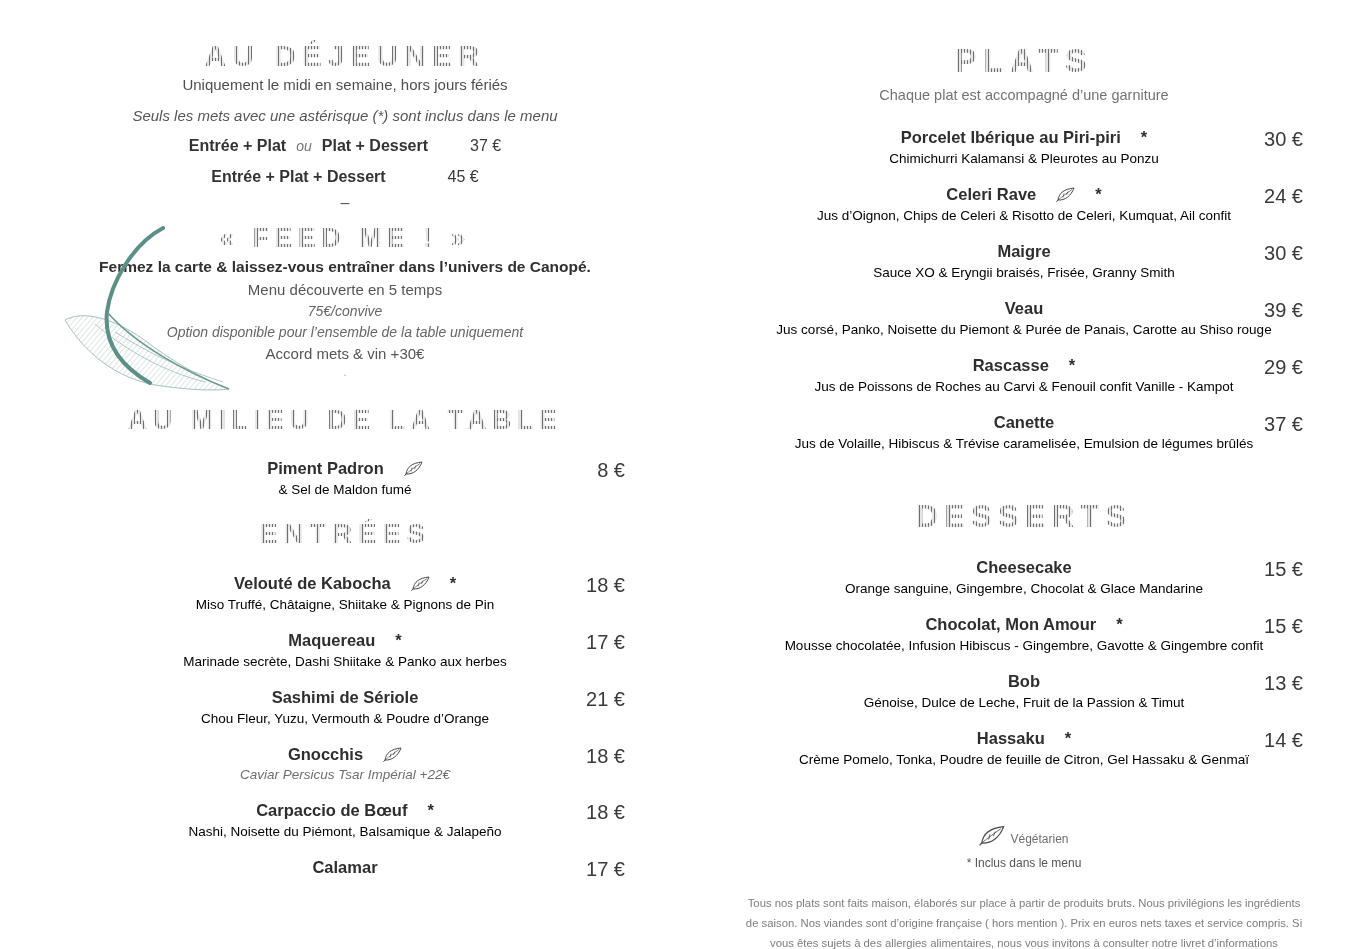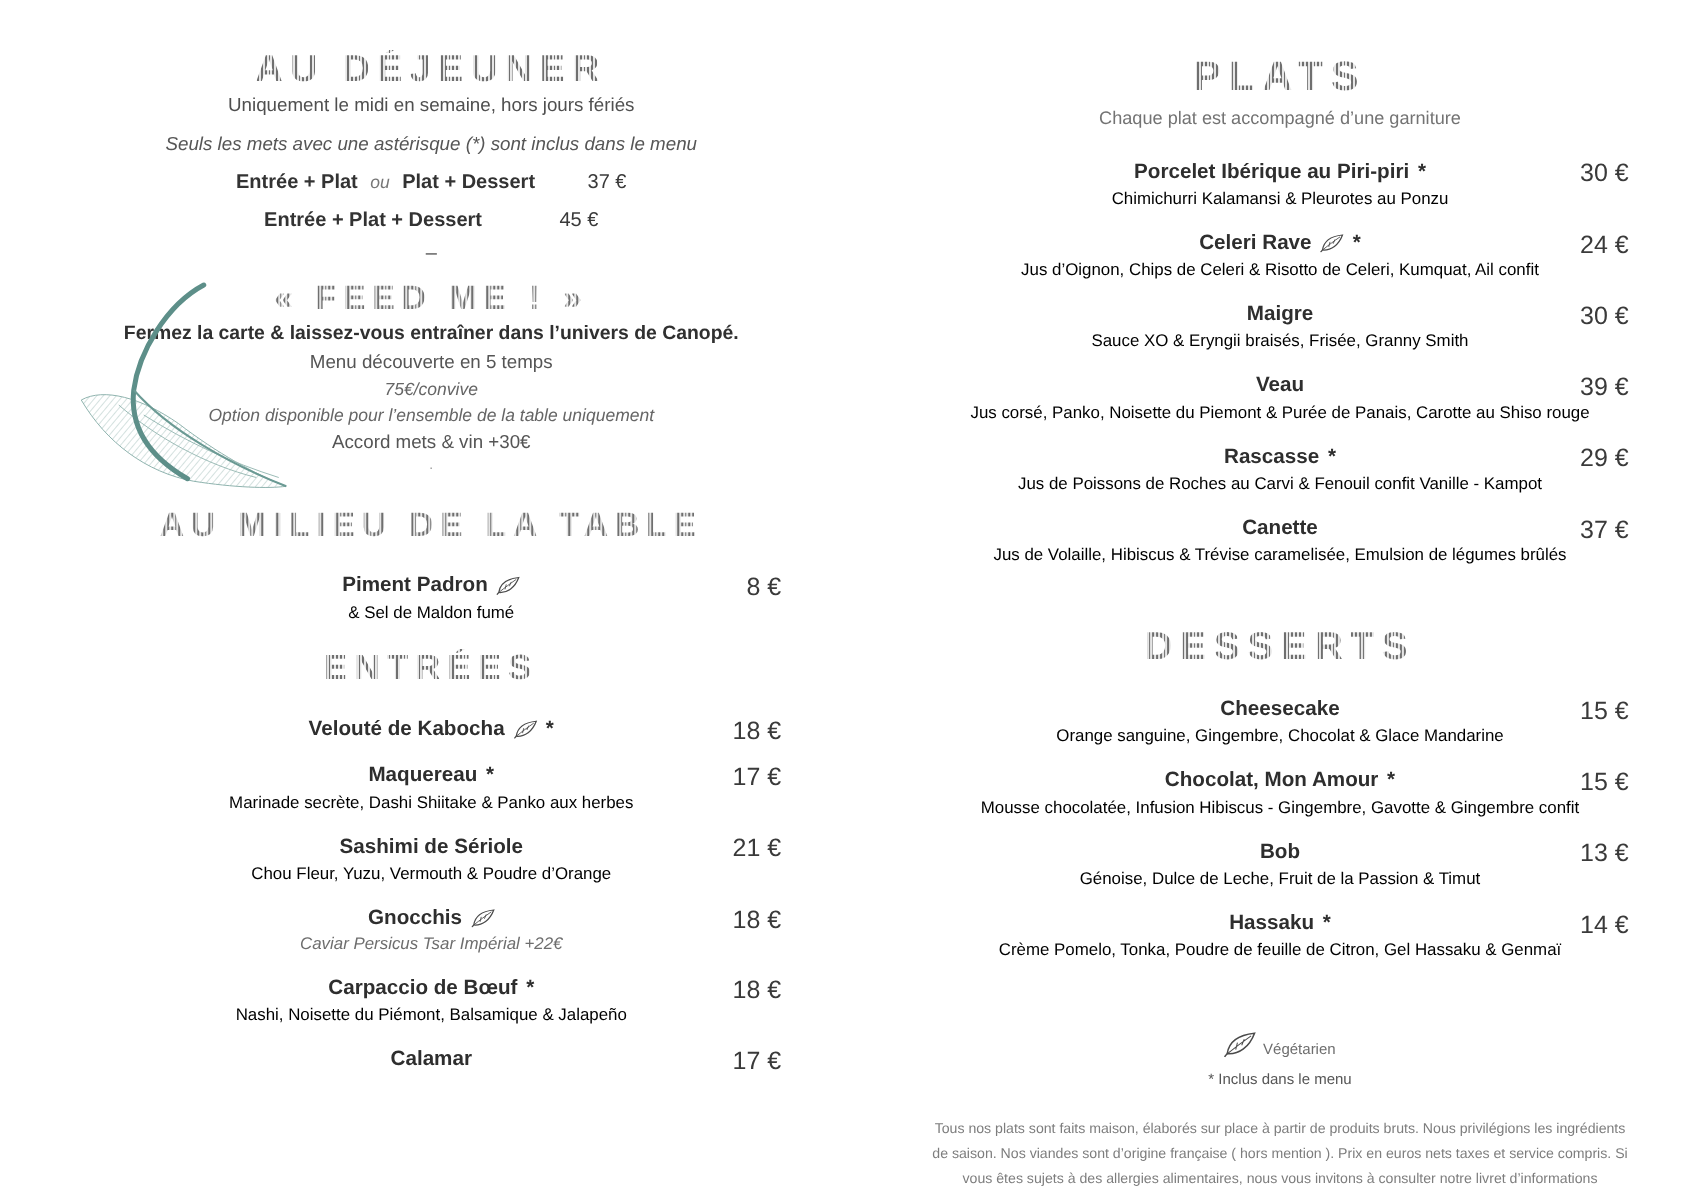--- a/index.html
+++ b/index.html
@@ -38,21 +38,21 @@
   .feedme-line2{font-size:15px;color:#555;margin-top:5px;}
   .feedme-line3{font-size:14px;font-style:italic;color:#666;margin-top:5px;}
   .feedme-line4{font-size:14px;font-style:italic;color:#666;margin-top:5px;}
   .feedme-line5{font-size:15px;color:#555;margin-top:5px;}
   .tiny-dot{font-size:11px;color:#999;margin-top:6px;line-height:8px;}
 
   .feather{position:absolute;left:-10px;top:-12px;width:200px;height:190px;pointer-events:none;}
 
   .items{margin-top:24px;}
   .item{position:relative;margin-bottom:16px;}
-  .item-title{display:flex;justify-content:center;align-items:center;gap:7px;
+  .item-title{display:flex;justify-content:center;align-items:center;gap:20px;
               font-size:16.5px;font-weight:700;color:#2e2e2e;line-height:21px;}
   .item-star{font-weight:700;color:#2e2e2e;}
   .item-desc{font-size:13.5px;color:#000000;line-height:19px;margin-top:1px;}
   .item-desc2{font-size:13.5px;font-style:italic;color:#6e6e6e;line-height:19px;}
   .item-price{position:absolute;right:0;top:1px;font-size:20px;color:#3a3a3a;}
   .leaf-icon{flex:0 0 auto;}
 
   .plats-sub{font-size:14.5px;color:#737373;margin-top:8px;}
   .legend{margin-top:56px;}
   .legend-veg{display:flex;justify-content:center;align-items:flex-end;gap:5px;
@@ -133,20 +133,21 @@
   <div class="item">
     <div class="item-title">
       <span class="item-name">Velouté de Kabocha</span>
       <svg class="leaf-icon" width="19" height="15" viewBox="0 0 19 15">
         <path d="M2 13 C3 6 8 2 18 1 C15 9 9 13.5 2 13 Z" fill="none" stroke="#4a4a4a" stroke-width="1"></path>
         <path d="M2 13 C7 9 11 6 16 2.5 M7 10.5 L8 6.5 M10.5 8 L12 4.5" fill="none" stroke="#4a4a4a" stroke-width="0.7"></path>
         <path d="M2 13 C1.2 13.8 0.8 14.2 0.5 14.8" fill="none" stroke="#4a4a4a" stroke-width="1"></path>
       </svg>
       <span class="item-star">*</span>
     </div>
+    <div class="item-desc">Miso Truffé, Châtaigne, Shiitake &amp; Pignons de Pin</div>
 
     <span class="item-price">18 €</span>
   </div>
 
   <div class="item">
     <div class="item-title">
       <span class="item-name">Maquereau</span>
 
       <span class="item-star">*</span>
     </div>

